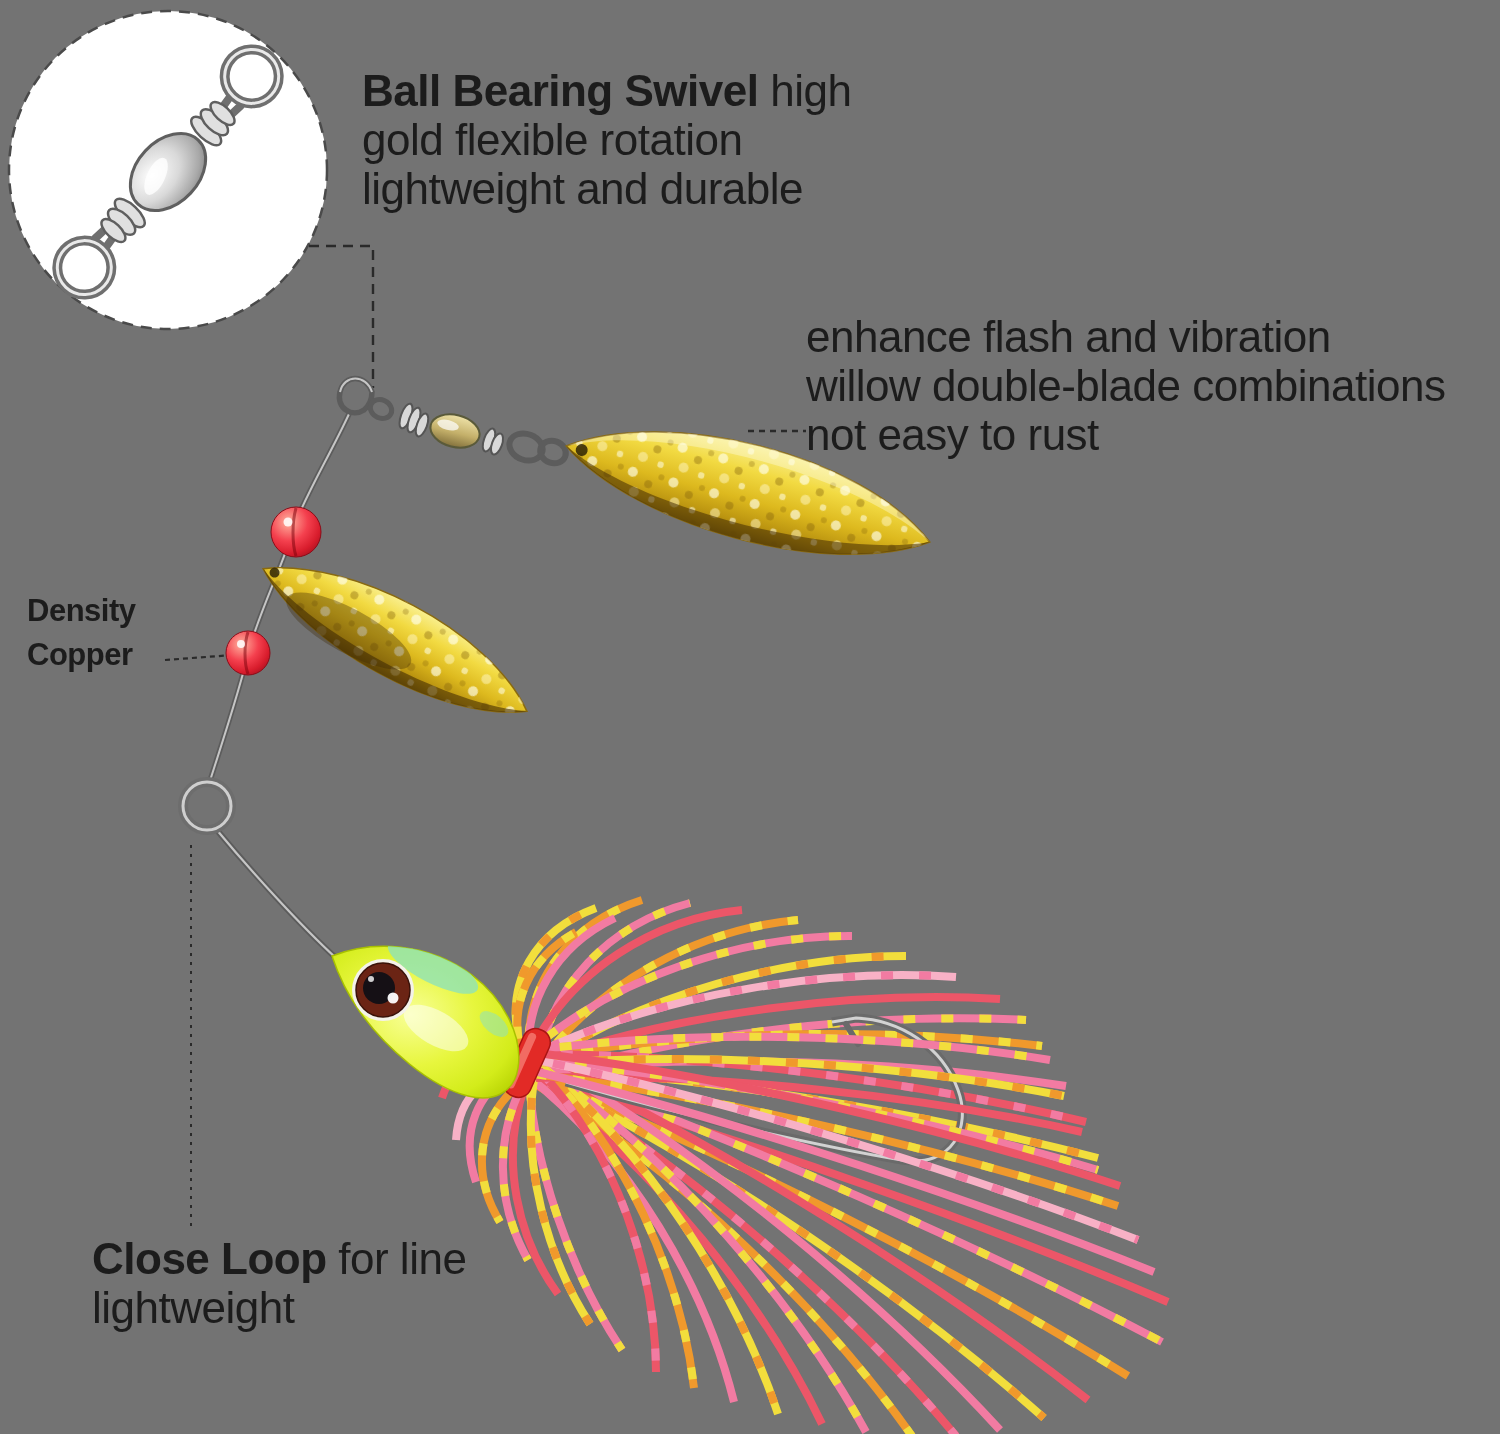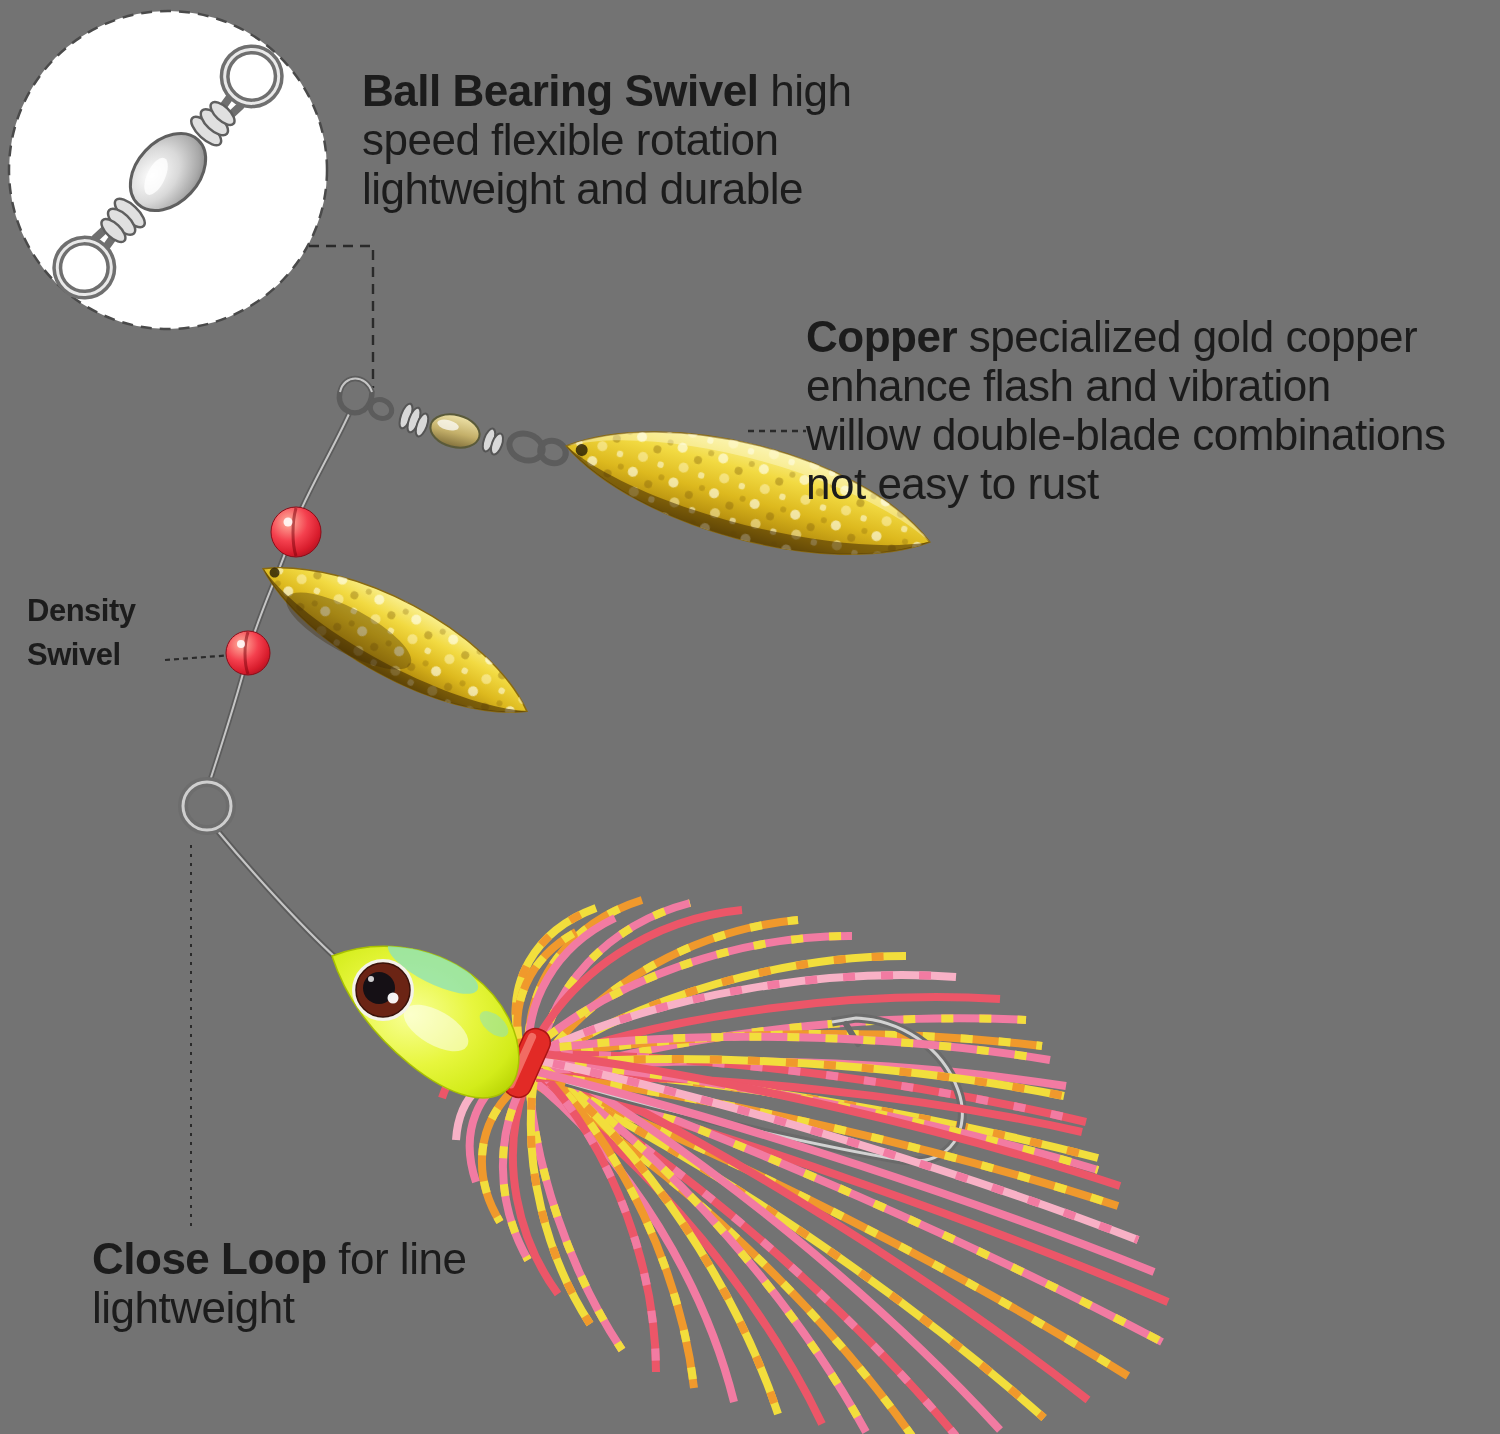--- a/index.html
+++ b/index.html
@@ -258,34 +258,33 @@
       <circle cx="383" cy="990" r="27" fill="#6b2414" stroke="#3a1208" stroke-width="1.5"></circle>
       <circle cx="379" cy="988" r="16" fill="#151015"></circle>
       <circle cx="393" cy="998" r="5.5" fill="#ffffff" opacity="0.95"></circle>
       <circle cx="371" cy="979" r="3" fill="rgba(255,255,255,0.8)"></circle>
     </g>
   </g>
 </svg>
 
 <div class="callout" style="left:362px;top:66px;">
   <div class="ln"><span class="b">Ball Bearing Swivel</span><span> high</span></div>
-  <div class="ln">speed flexible rotation</div>
+  <div class="ln">gold flexible rotation</div>
   <div class="ln">lightweight and durable</div>
 </div>
 
 <div class="callout" style="left:806px;top:312px;">
-  <div class="ln"><span class="b">Copper</span><span> specialized gold copper</span></div>
   <div class="ln">enhance flash and vibration</div>
   <div class="ln">willow double-blade combinations</div>
   <div class="ln">not easy to rust</div>
 </div>
 
 <div class="callout co-density" style="left:27px;top:589px;">
   <div class="ln">Density</div>
-  <div class="ln">Swivel</div>
+  <div class="ln">Copper</div>
 </div>
 
 <div class="callout" style="left:92px;top:1234px;">
   <div class="ln"><span class="b">Close Loop</span><span> for line</span></div>
   <div class="ln">lightweight</div>
 </div>
 
 </div>
 
 </body></html>

